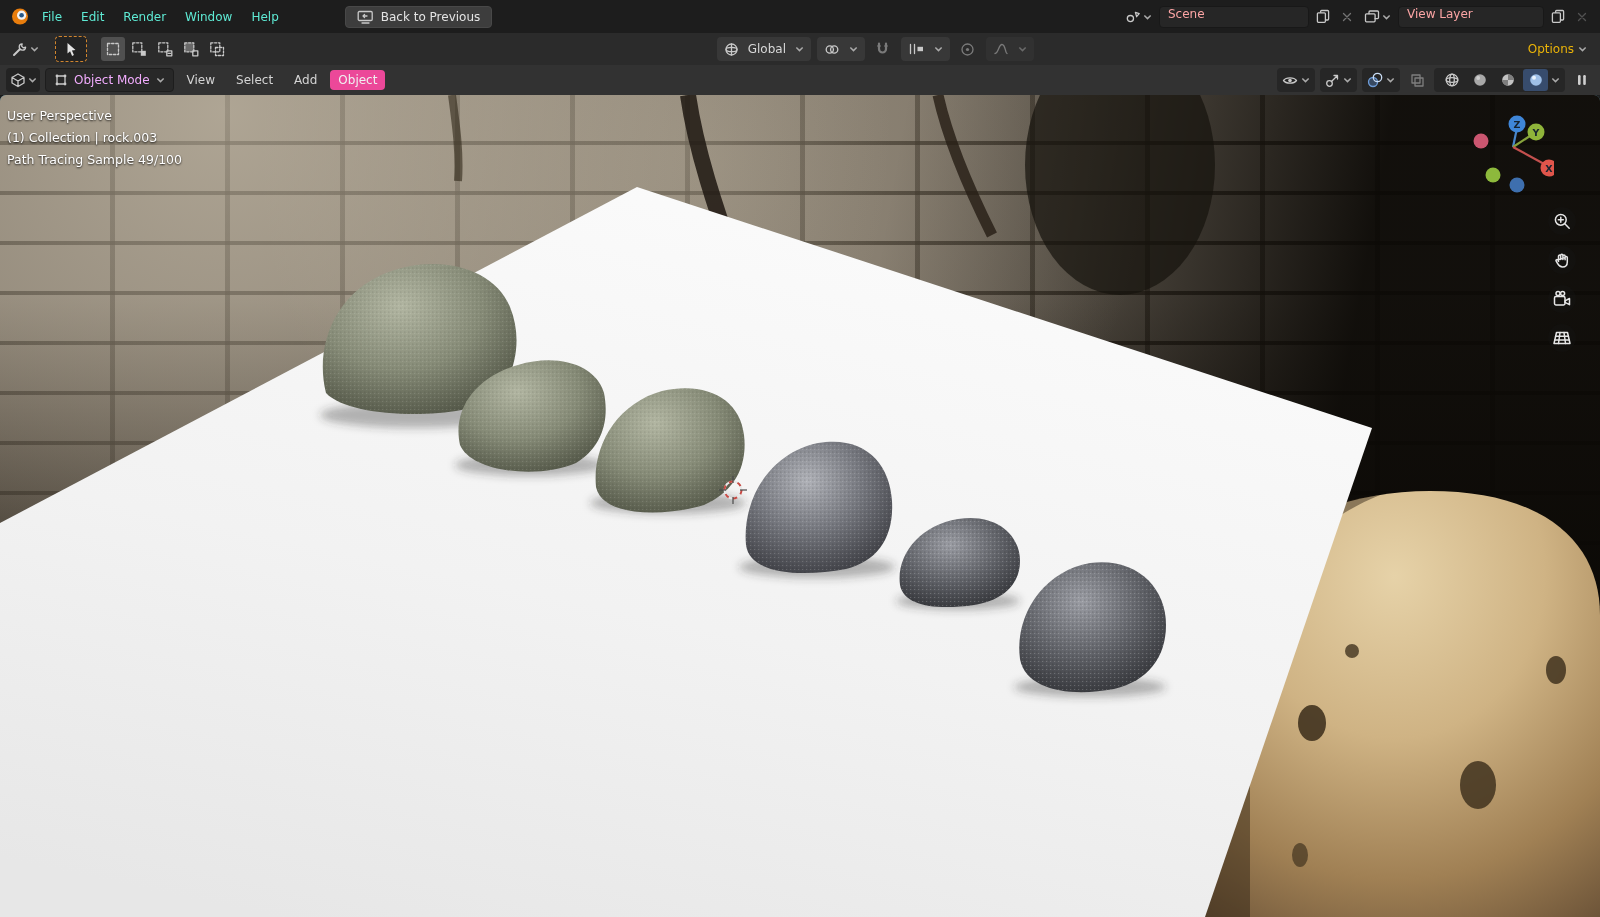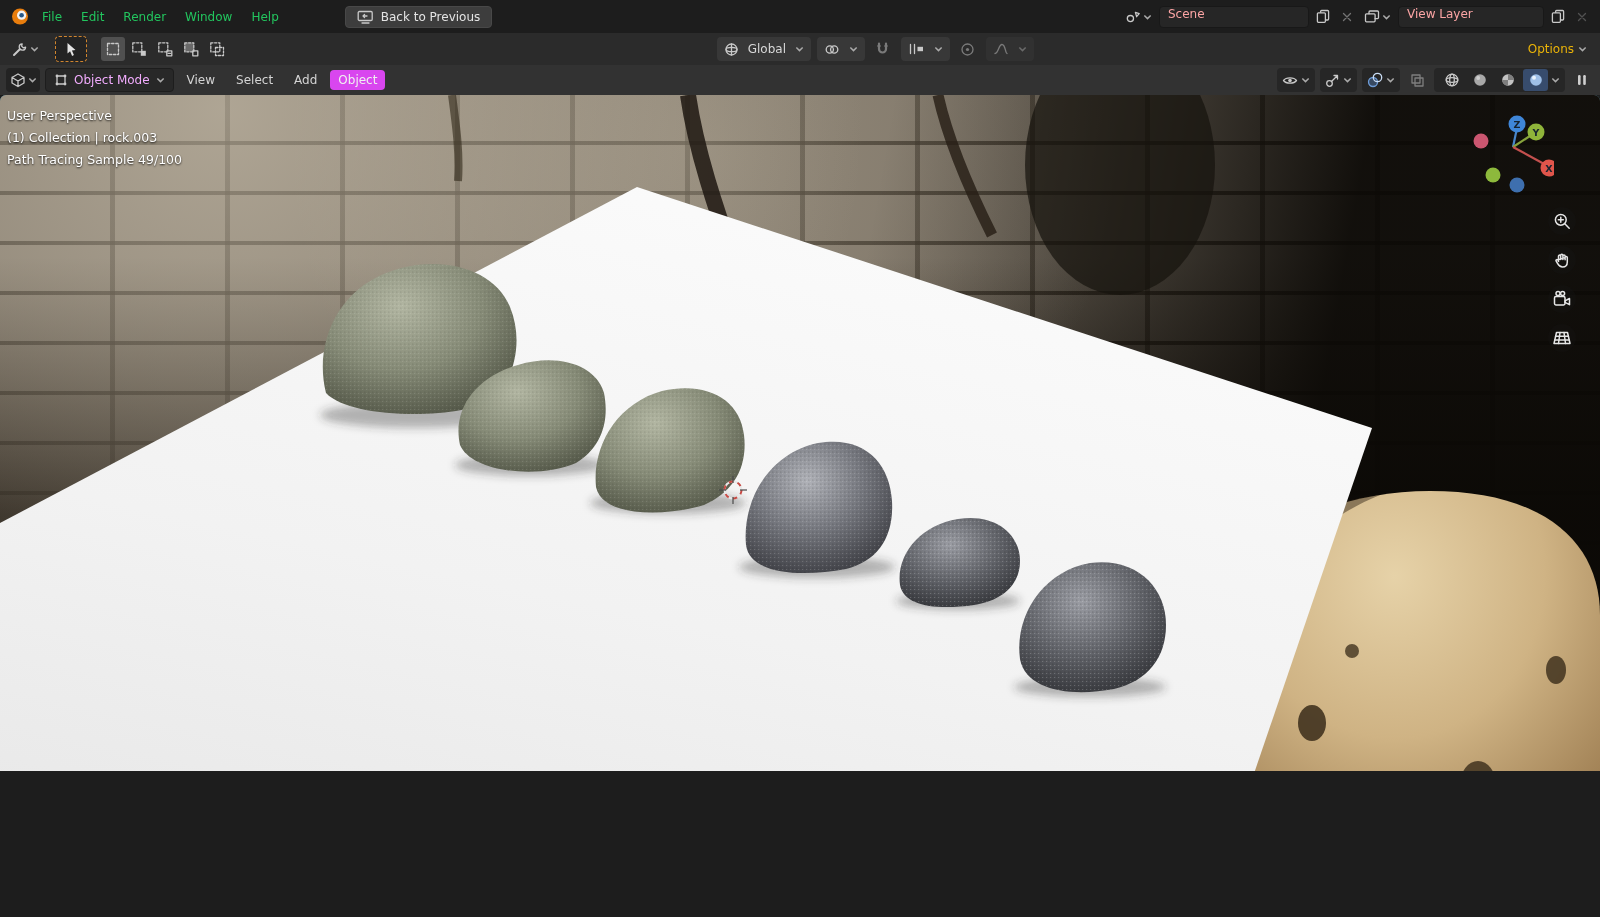--- a/index.html
+++ b/index.html
@@ -7,21 +7,21 @@
 body{font-family:"DejaVu Sans","Liberation Sans",sans-serif;font-size:12px;color:#d8d8d8;background:#1d1d1d;-webkit-font-smoothing:antialiased}
 .row{display:flex;align-items:center}
 svg{display:block}
 .i{fill:none;stroke:#c9c9c9;stroke-width:1.3;stroke-linecap:round;stroke-linejoin:round}
 .chev{width:9px;height:8px;fill:none;stroke:#aaa;stroke-width:1.6;flex:none}
 .dim{opacity:.5}
 .dim2{opacity:.3}
 
 
 #menubar{height:33px;background:var(--topbar-bg,#1d1d1d);padding:0 8px;gap:1px}
-.menu-item{padding:3px 9px;border-radius:4px;color:#22c55e;cursor:default}
+.menu-item{padding:3px 9px;border-radius:4px;color:#5eead4;cursor:default}
 .back-btn{display:flex;align-items:center;gap:7px;background:#3d3d3d;border:1px solid #484848;border-radius:4px;padding:3px 11px;margin-left:56px;color:#e4e4e4}
 #menubar .right{margin-left:auto;display:flex;align-items:center;gap:3px}
 .icon-drop{display:flex;align-items:center;gap:2px;padding:2px 4px;border-radius:4px}
 .field{height:22px;display:flex;align-items:flex-start;padding:0 8px;background:#262626;border:1px solid #181818;border-radius:4px;color:#fca5a5}
 .field.scene{width:150px}
 .field.vlayer{width:146px}
 .sq-btn{width:21px;height:21px;border-radius:4px;display:flex;align-items:center;justify-content:center}
 
 
 #toolbar{height:32px;background:var(--toolbar-bg,#2b2b2b);padding:0 7px}
@@ -33,28 +33,28 @@
 .center-cluster{display:flex;align-items:center;gap:6px}
 .pill2{display:flex;align-items:center;gap:9px;background:#383838;border-radius:4px;padding:3px 7px;height:24px}
 .lone-icon{width:24px;height:24px;display:flex;align-items:center;justify-content:center}
 .opt{display:flex;align-items:center;gap:4px;padding:3px 6px;color:#eab308}
 
 
 #vheader{height:30px;background:var(--header-bg,#323232);padding:0 6px;gap:5px}
 .ed-btn{width:34px;height:24px;display:flex;align-items:center;justify-content:center;gap:2px;background:#232323;border-radius:4px}
 .mode-pill{background:#282828;border:1px solid #1d1d1d;border-radius:4px;display:flex;align-items:center;gap:6px;padding:2px 8px;height:24px;color:#f0abfc}
 .vmenu{padding:3px 8px;border-radius:4px;color:#d4d4d4}
-.vmenu.hl{background:#d946ef;color:#f0f0f0}
+.vmenu.hl{background:#ec4899;color:#f0f0f0}
 #vheader .right{margin-left:auto;display:flex;align-items:center;gap:5px}
 .hpill{display:flex;align-items:center;gap:3px;background:#262626;border-radius:4px;padding:2px 5px;height:24px}
 .shade-btn{width:25px;height:22px;display:flex;align-items:center;justify-content:center;border-radius:3px}
 .shade-btn.active{background:rgba(71,114,179,.5)}
 
 
-#viewport{position:relative;height:676px;overflow:hidden;border-radius:6px 6px 0 0;background:#0369a1}
+#viewport{position:relative;height:822px;overflow:hidden;border-radius:6px 6px 0 0;background:#0369a1}
 .scene-bg{position:absolute;inset:0;background:
   radial-gradient(circle at 14% 2%, rgba(216,206,186,.55), rgba(216,206,186,0) 42%),
   radial-gradient(circle at 44% 8%, rgba(186,176,156,.35), rgba(186,176,156,0) 38%),
   linear-gradient(100deg, rgba(0,0,0,0) 52%, rgba(10,8,5,.93) 80%),
   linear-gradient(to bottom, rgba(0,0,0,0) 24%, rgba(24,18,11,.87) 62%),
   repeating-linear-gradient(180deg, rgba(0,0,0,0) 0 46px, rgba(43,36,26,.75) 46px 50px),
   repeating-linear-gradient(90deg, rgba(0,0,0,0) 0 110px, rgba(43,36,26,.55) 110px 115px),
   #7c7366;}
 .scene-svg{position:absolute;inset:0}
 .overlay-text{position:absolute;left:7px;top:10px;line-height:22px;font-size:12.5px;color:#fff;text-shadow:0 1px 2px rgba(0,0,0,.85)}

